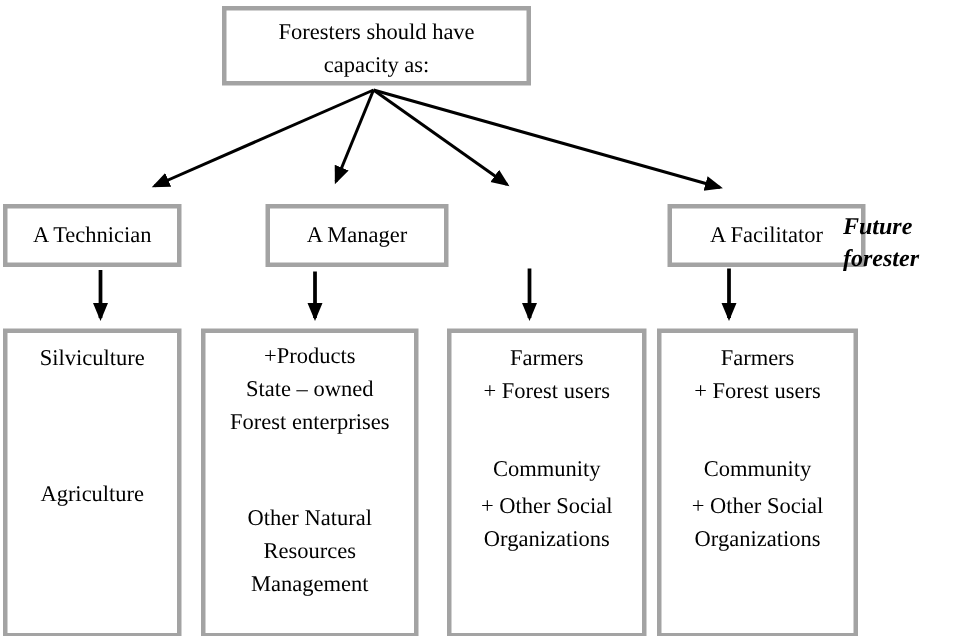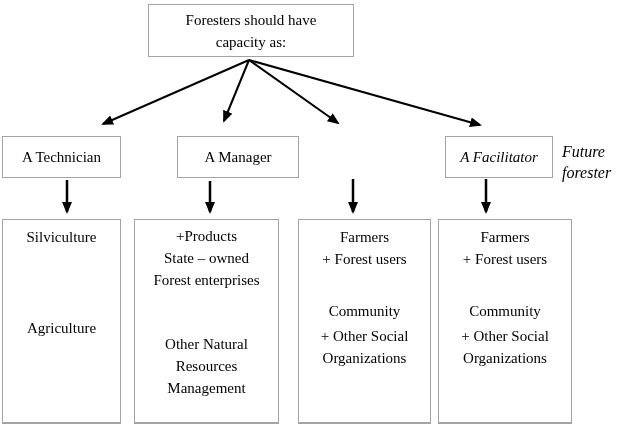--- a/index.html
+++ b/index.html
@@ -20,21 +20,21 @@
   .arrow-layer {
     position: absolute;
     left: 0;
     top: 0;
     width: 637px;
     height: 428px;
   }
   .box {
     position: absolute;
     box-sizing: border-box;
-    border: 1px solid #a3a3a3;
+    border: 3px solid #a3a3a3;
     background: #ffffff;
     text-align: center;
   }
   .root-box {
     left: 148px;
     top: 4px;
     width: 206px;
     height: 53px;
     line-height: 22px;
     padding-top: 4px;
@@ -42,21 +42,21 @@
   .role-box {
     top: 136px;
     height: 42px;
     display: flex;
     align-items: center;
     justify-content: center;
   }
   .role-technician { left: 2px;   width: 119px; }
   .role-manager    { left: 141px; width: 122px; margin-left: 36px; }
   .role-trainer    { left: 298px; width: 127px; }
-  .role-facilitator{ left: 445px; width: 108px; font-style: italic; }
+  .role-facilitator{ left: 445px; width: 132px; }
 
   .detail-box {
     top: 219px;
     height: 205px;
     border-bottom-width: 2px;
     padding-left: 44px;
   }
   .detail-technician { left: 2px;   width: 119px; }
   .detail-manager    { left: 134px; width: 145px; }
   .detail-trainer    { left: 298px; width: 133px; }
@@ -67,21 +67,21 @@
     left: 0;
     right: 0;
     line-height: 22px;
   }
   .side-note {
     position: absolute;
     left: 562px;
     top: 141px;
     width: 74px;
     font-size: 16px;
-    font-weight: normal;
+    font-weight: bold;
     font-style: italic;
     line-height: 21px;
     text-align: left;
   }
 </style>
 </head>
 <body>
 
 <div class="canvas">
 

